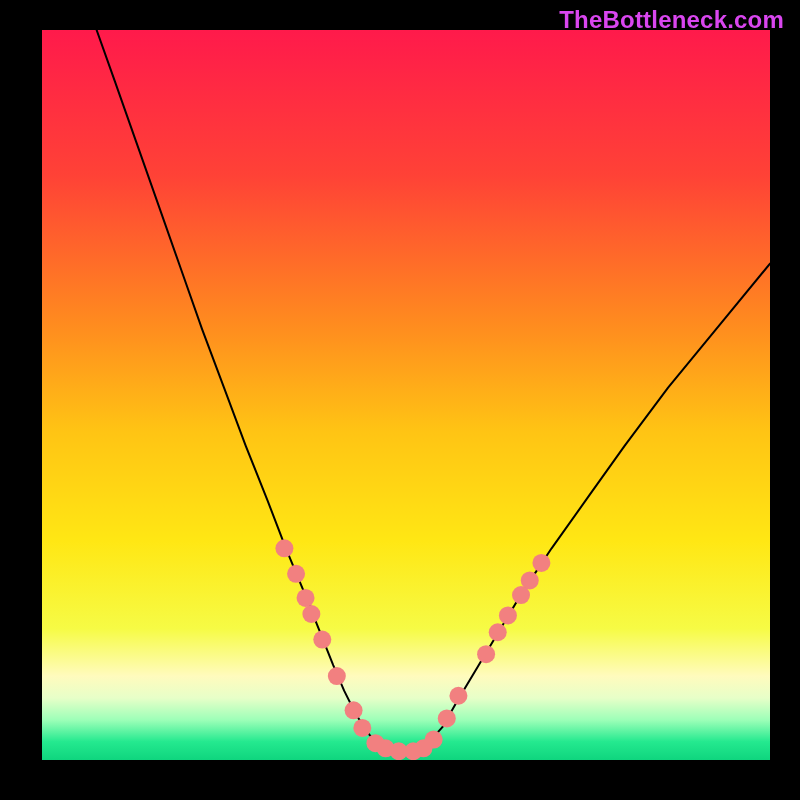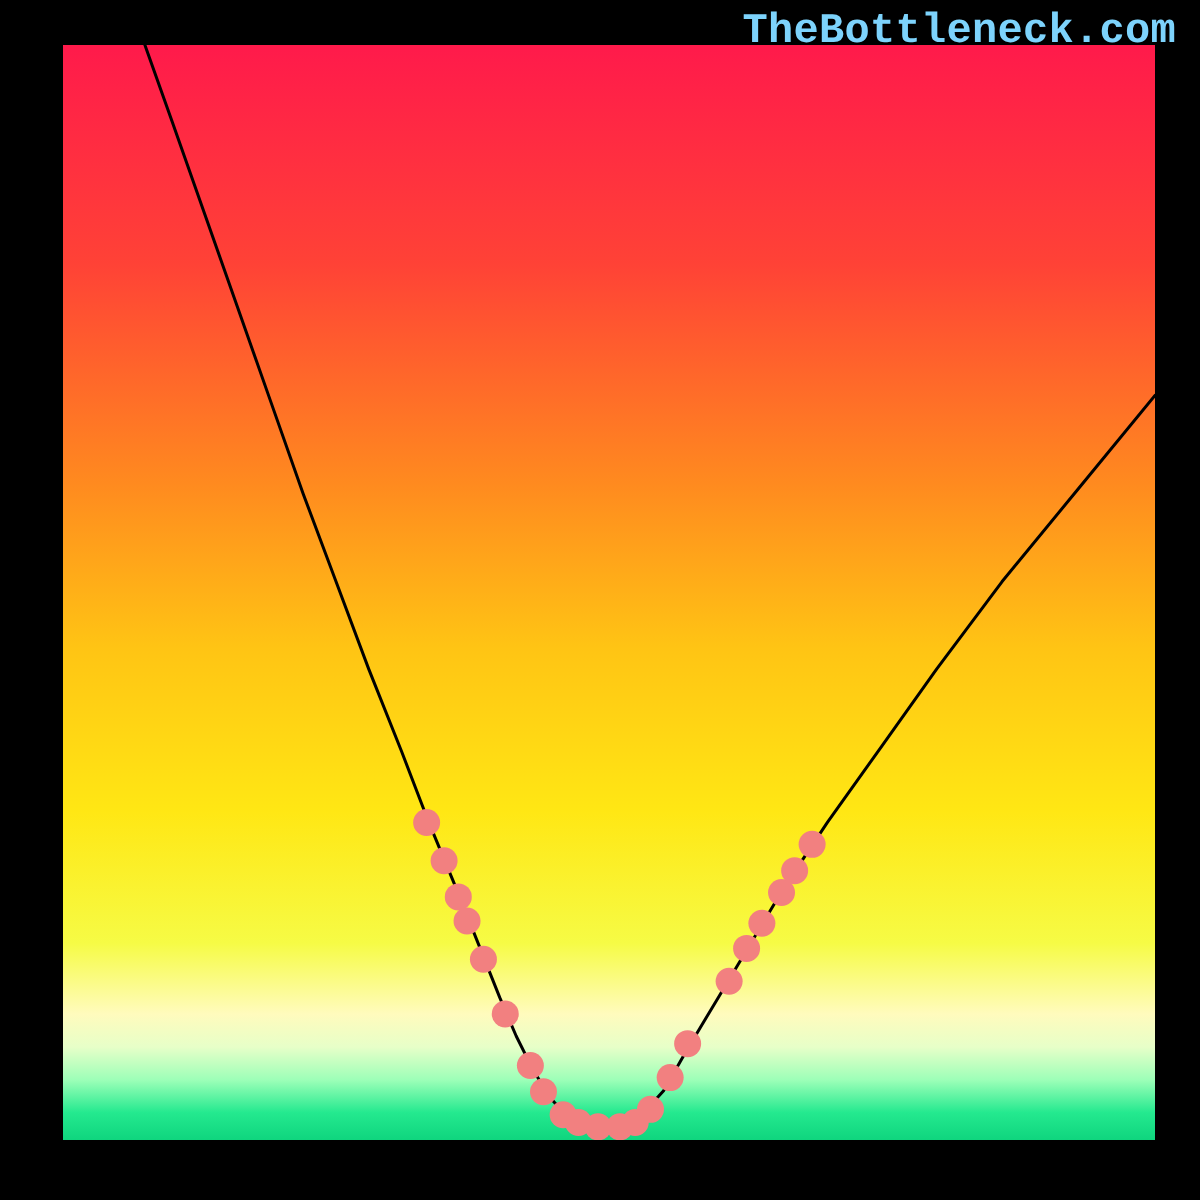--- a/index.html
+++ b/index.html
@@ -12,23 +12,23 @@
   }
   .container {
     position: relative;
     width: 800px;
     height: 800px;
   }
   .watermark {
     position: absolute;
     top: 6px;
     right: 16px;
-    color: #7dd3fc;
-    font-family: Liberation Mono, monospace;
-    font-size: 28px;
+    color: #d946ef;
+    font-family: Liberation Sans, sans-serif;
+    font-size: 24px;
     font-weight: 600;
     letter-spacing: 0.2px;
     z-index: 5;
   }
   .plot {
     position: absolute;
     top: 0;
     left: 0;
   }
 </style>

